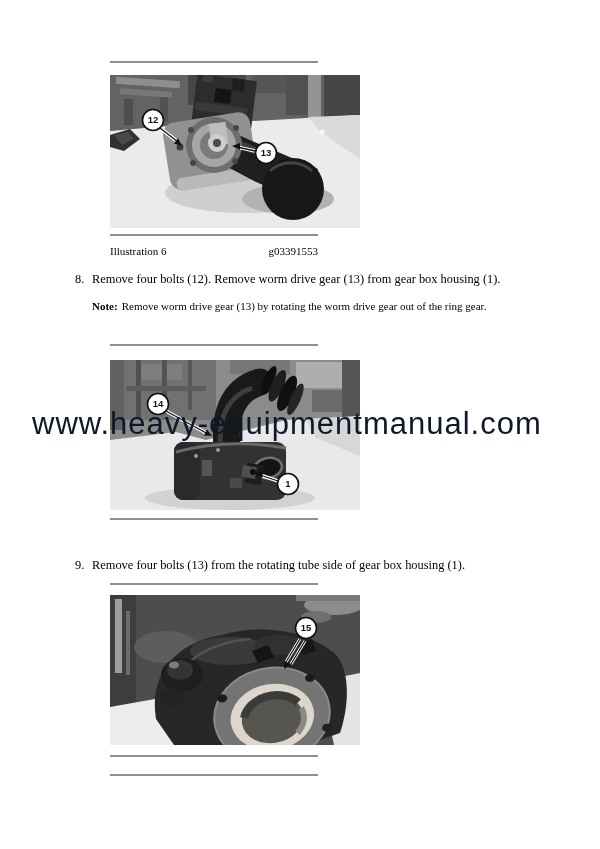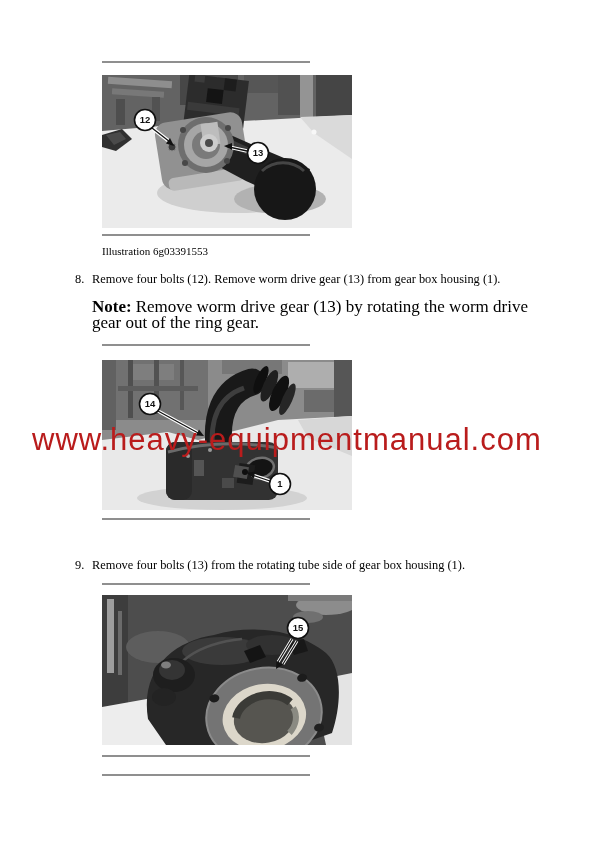--- a/index.html
+++ b/index.html
@@ -1,37 +1,37 @@
 <!DOCTYPE html>
 <html><head>
 <meta charset="utf-8">
 <style>
   * { margin:0; padding:0; box-sizing:border-box; }
   html,body { background:#ffffff; }
   .page {
     position:relative; width:600px; height:849px; background:#ffffff;
     font-family:"Liberation Serif","DejaVu Serif",serif; color:#000; overflow:hidden;
   }
-  .illus { position:absolute; left:88px; width:222px;padding-left:14px; }
+  .illus { position:absolute; left:96px; width:222px;padding-left:14px; }
   .rule { height:2px; background:#8f8f8f; }
   .photo { display:block; width:250px; }
   .cap-row {
-    display:flex; margin-top:9px;
+    display:flex; justify-content:space-between; margin-top:9px;
     font-size:11px; line-height:13px; color:#000;font-family:Liberation Serif, serif;
   }
   .step { position:absolute; left:75px; width:462px; display:flex;
     font-size:12.4px; line-height:15.5px; }
   .step-num { flex:none; width:17px; }
   .step-txt { flex:1; }
-  .note { position:absolute; left:92px; width:452px; font-size:17px; line-height:15.5px; }
+  .note { position:absolute; left:92px; width:452px; font-size:11px; line-height:15.5px; }
   .note b { margin-right:4px; }
   .watermark {
-    position:absolute; left:32px; top:420px; z-index:6; white-space:nowrap;
+    position:absolute; left:32px; top:404px; z-index:6; white-space:nowrap;
     font-family:"Liberation Sans","DejaVu Sans",sans-serif;
-    font-size:31px; line-height:40px; letter-spacing:1px; color:#b91c1c;
+    font-size:31px; line-height:40px; letter-spacing:1px; color:#0f172a;
   }
   .co-num { font:bold 9.5px "Liberation Sans","DejaVu Sans",sans-serif; fill:#111; text-anchor:middle; }
 </style>
 </head>
 <body>
 
 <div class="page">
 
   <section class="illus" style="top:61px">
     <div class="rule"></div>

